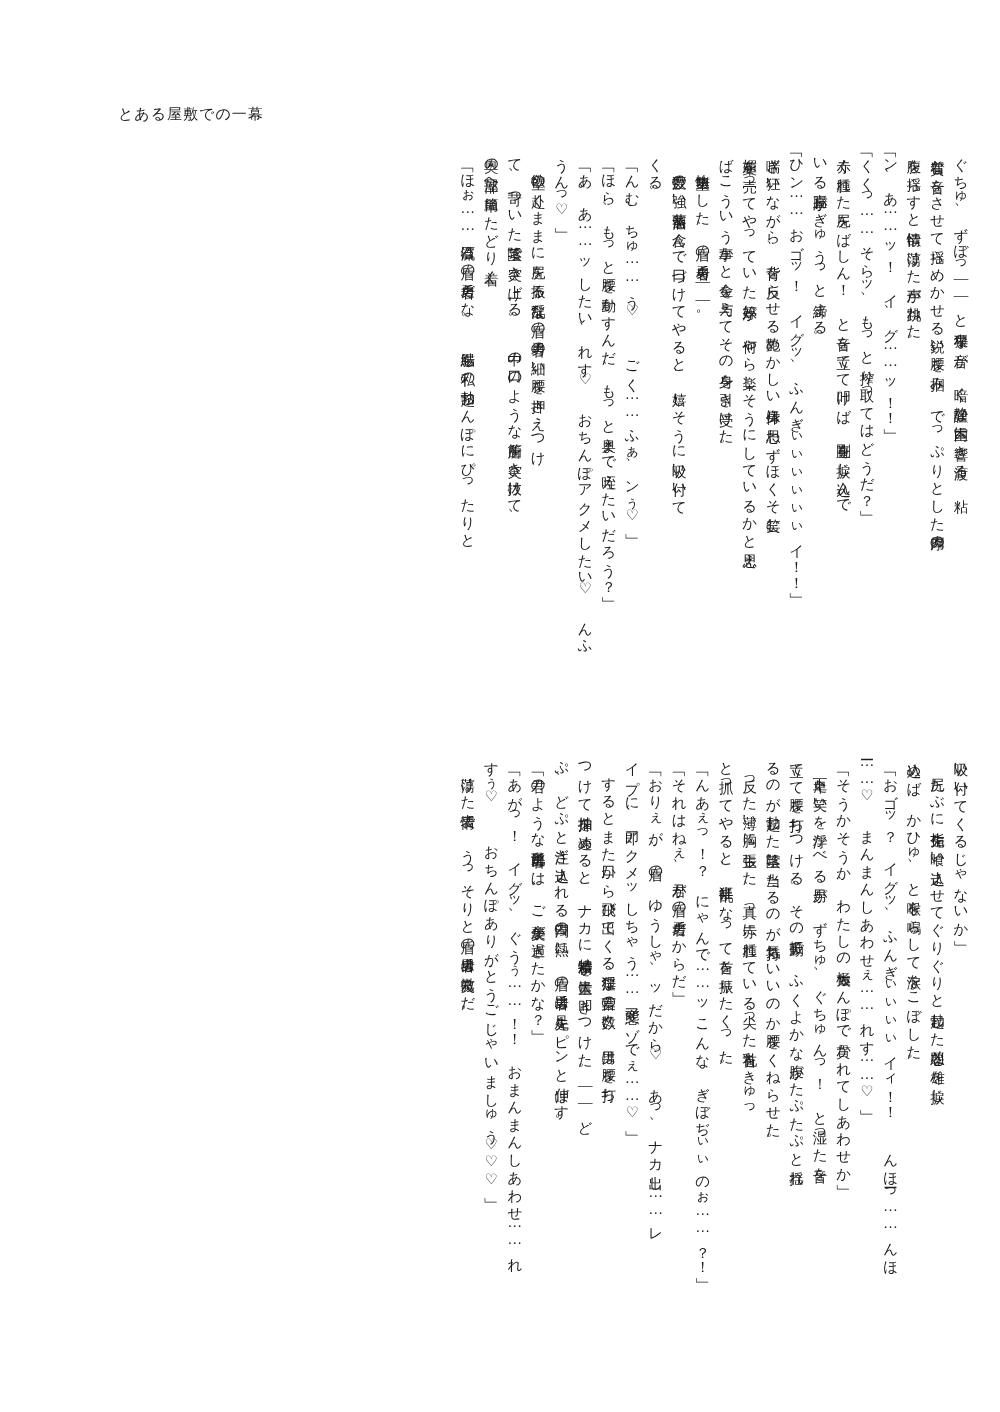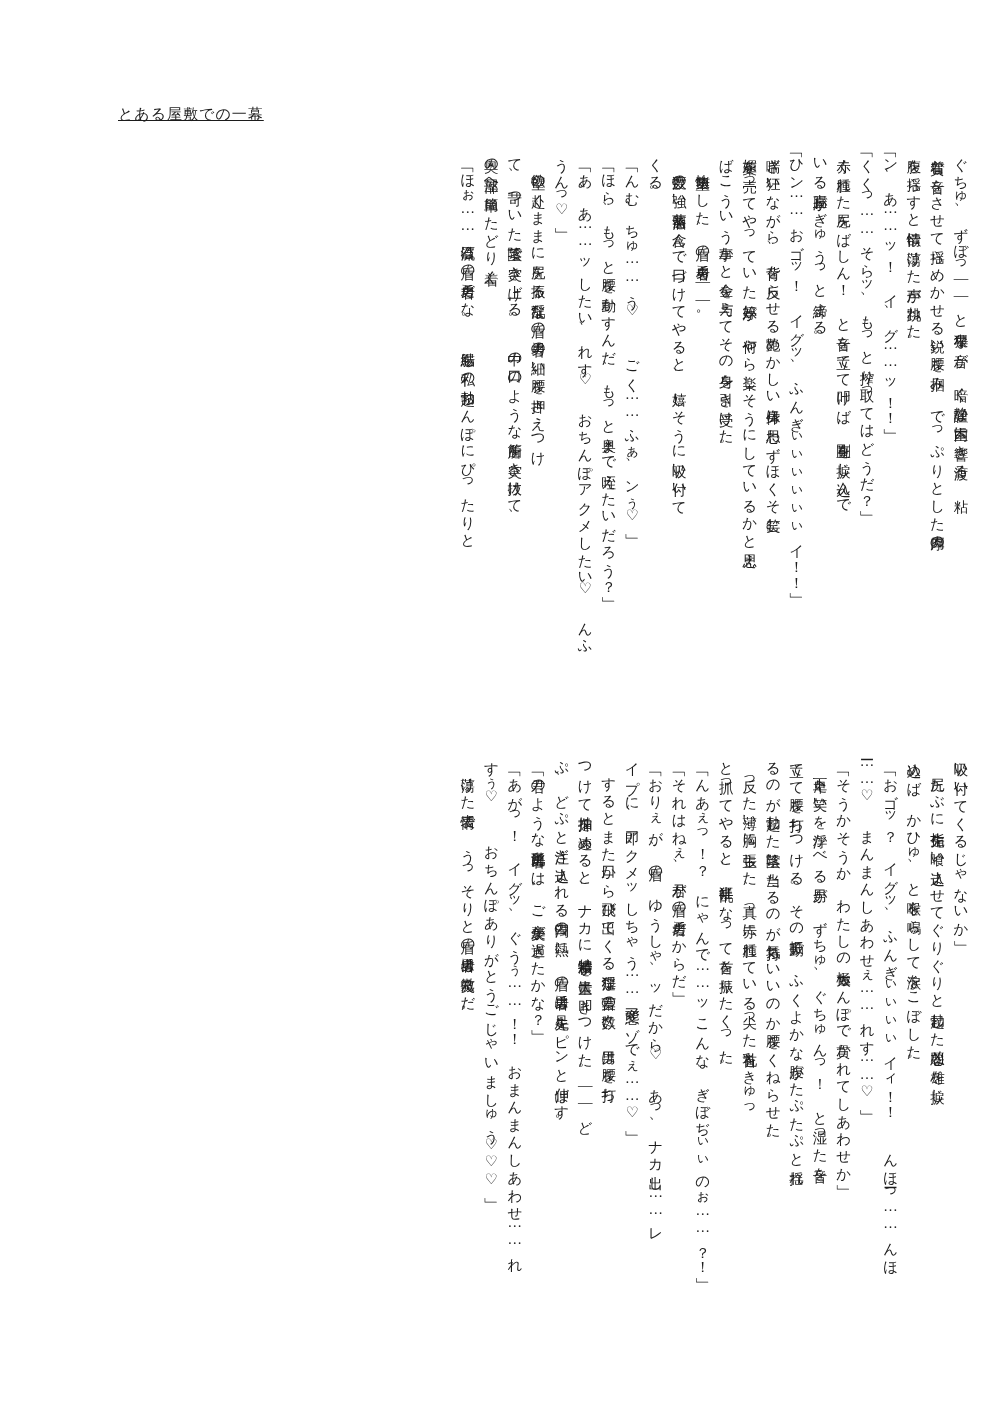--- a/index.html
+++ b/index.html
@@ -25,21 +25,20 @@
   
   .running-title {
     position: absolute;
     left: 118px;
     top: 105px;
     font-size: 15px;
     letter-spacing: 1px;
     color: #1c1c1c;
     writing-mode: horizontal-tb;
     white-space: nowrap;
-    text-decoration: underline;
   }
 
   
   .vblock {
     position: absolute;
     writing-mode: vertical-rl;
     text-orientation: upright;
     -webkit-writing-mode: vertical-rl;
     font-size: 14.5px;
     line-height: 1.62;

